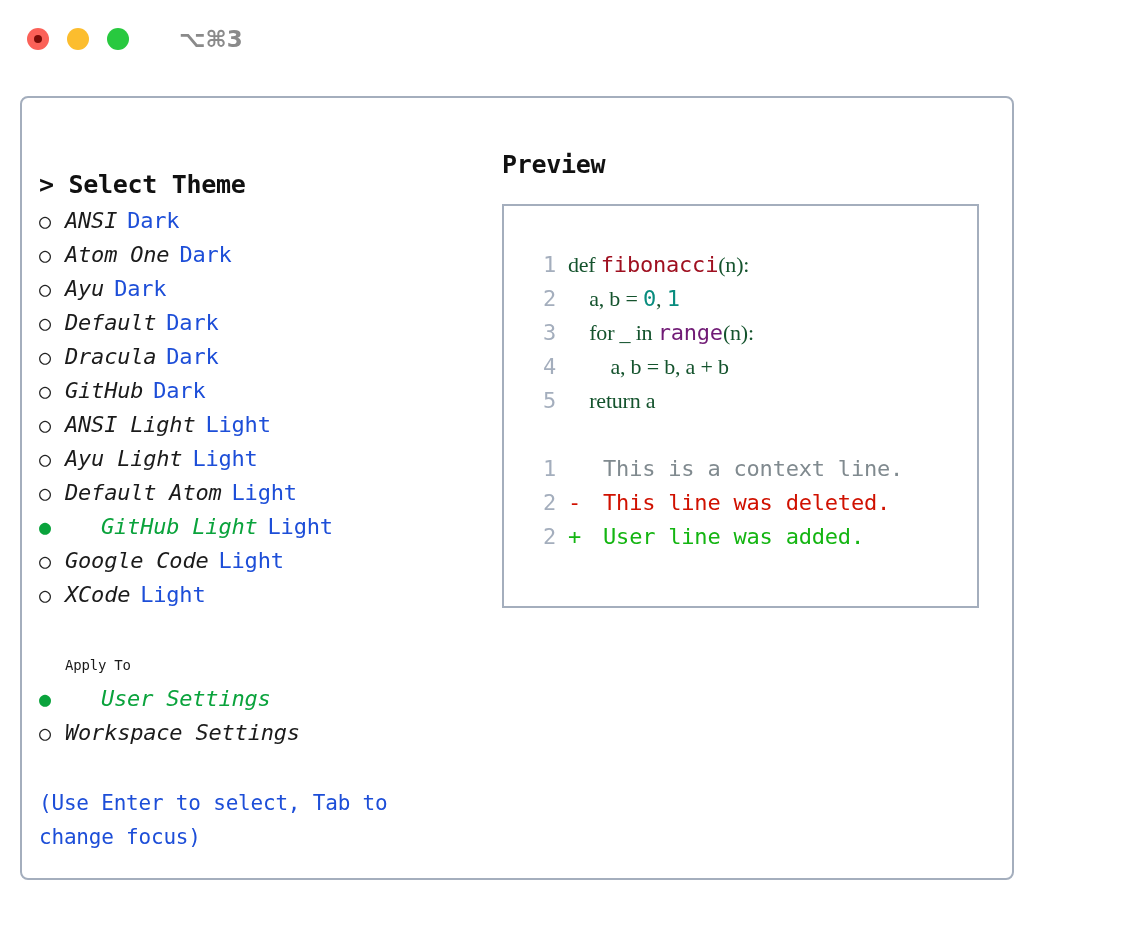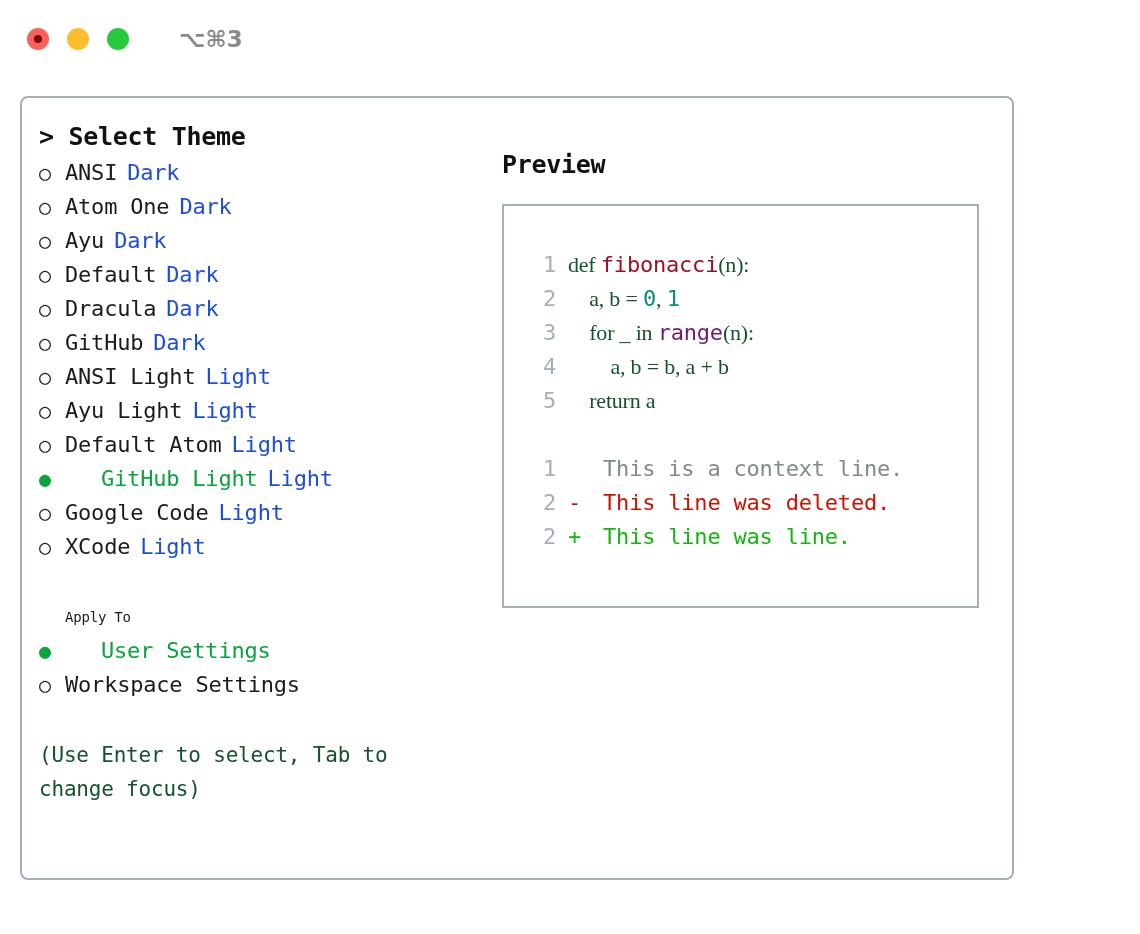--- a/index.html
+++ b/index.html
@@ -83,21 +83,21 @@
     position: absolute;
     left: 0; top: 0;
     width: 100%;
     height: 100%;
     display: flex;
   }
 
   
   .left-col {
     width: 465px;
-    padding: 22px 0 0 17px;
+    padding: 70px 0 0 17px;
   }
 
   .section-title {
     font-size: 25px;
     font-weight: 700;
     color: #111111;
     line-height: 34px;
     letter-spacing: -0.3px;
     white-space: pre;
   }
@@ -115,21 +115,21 @@
 
   .marker {
     display: inline-block;
     width: 26px;
     flex: none;
     font-size: 20px;
     color: #222222;
   }
   .marker.sel { color: #0aa33c; }
 
-  .theme-name { color: #1b1b1b; }
+  .theme-name { color: #1b1b1b; font-style: italic; }
   .theme-row.selected .theme-name { color: #0aa33c; margin-left: 36px; }
 
   .theme-tag {
     color: #1d4ed8;
     margin-left: 10px;
   }
 
   .apply-block { margin-top: 36px; }
 
   .apply-label {
@@ -137,21 +137,21 @@
     color: #1b1b1b;
     line-height: 34px;
     padding-left: 26px;
     white-space: pre;
     letter-spacing: -0.2px;
   }
 
   .hint {
     margin-top: 36px;
     font-size: 21px;
-    color: #14532d;
+    color: #1d4ed8;
     line-height: 34px;
     width: 410px;
     letter-spacing: -0.2px;
   }
 
   
   .right-col {
     flex: 1;
     padding: 50px 0 8px 15px;
   }
@@ -259,20 +259,20 @@
               <div class="code-line"><span class="lineno">1</span><span><span class="code-text">def </span><span class="tok-fn">fibonacci</span><span class="code-text">(n):</span></span></div>
               <div class="code-line"><span class="lineno">2</span><span><span class="code-text">    a, b = </span><span class="tok-num">0</span><span class="code-text">, </span><span class="tok-num">1</span></span></div>
               <div class="code-line"><span class="lineno">3</span><span><span class="code-text">    for _ in </span><span class="tok-call">range</span><span class="code-text">(n):</span></span></div>
               <div class="code-line"><span class="lineno">4</span><span><span class="code-text">        a, b = b, a + b</span></span></div>
               <div class="code-line"><span class="lineno">5</span><span><span class="code-text">    return a</span></span></div>
             </div>
           <div class="diff-gap"></div>
           <div id="diff-block">
               <div class="code-line"><span class="lineno">1</span><span class="diff-ctx" style="display: inline-block; width: 22px;"> </span><span class="diff-ctx"> This is a context line.</span></div>
               <div class="code-line"><span class="lineno">2</span><span class="diff-del" style="display: inline-block; width: 22px;">-</span><span class="diff-del"> This line was deleted.</span></div>
-              <div class="code-line"><span class="lineno">2</span><span class="diff-add" style="display: inline-block; width: 22px;">+</span><span class="diff-add"> This line was line.</span></div>
+              <div class="code-line"><span class="lineno">2</span><span class="diff-add" style="display: inline-block; width: 22px;">+</span><span class="diff-add"> User line was added.</span></div>
             </div>
         </div>
       </div>
 
     </div>
   </div>
 </div>
 
 </body></html>

